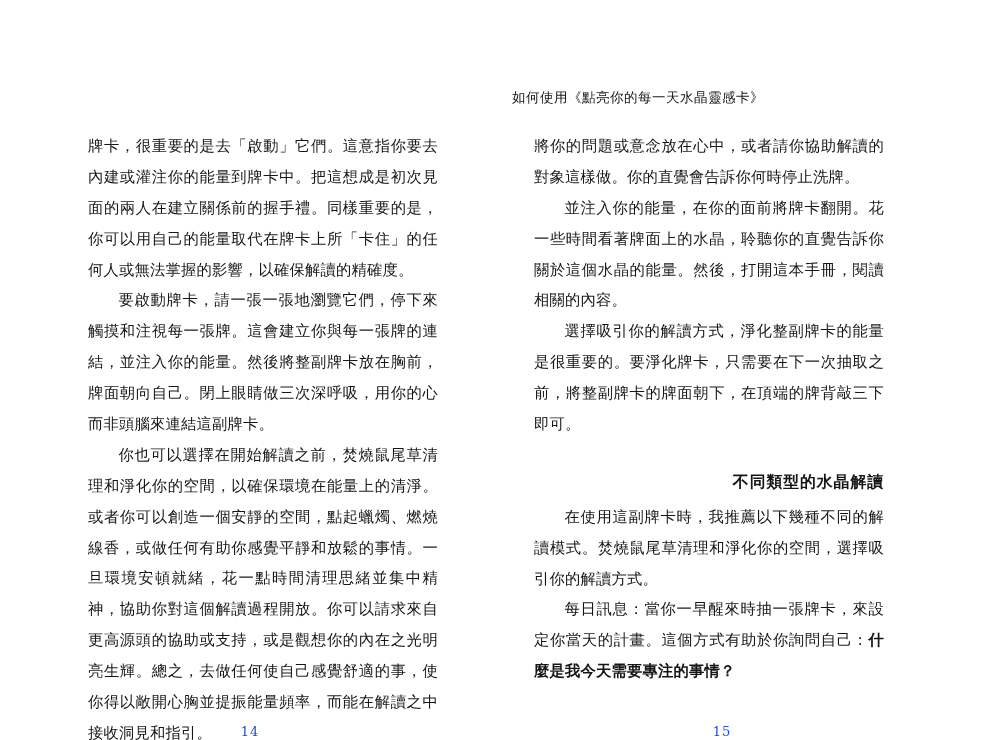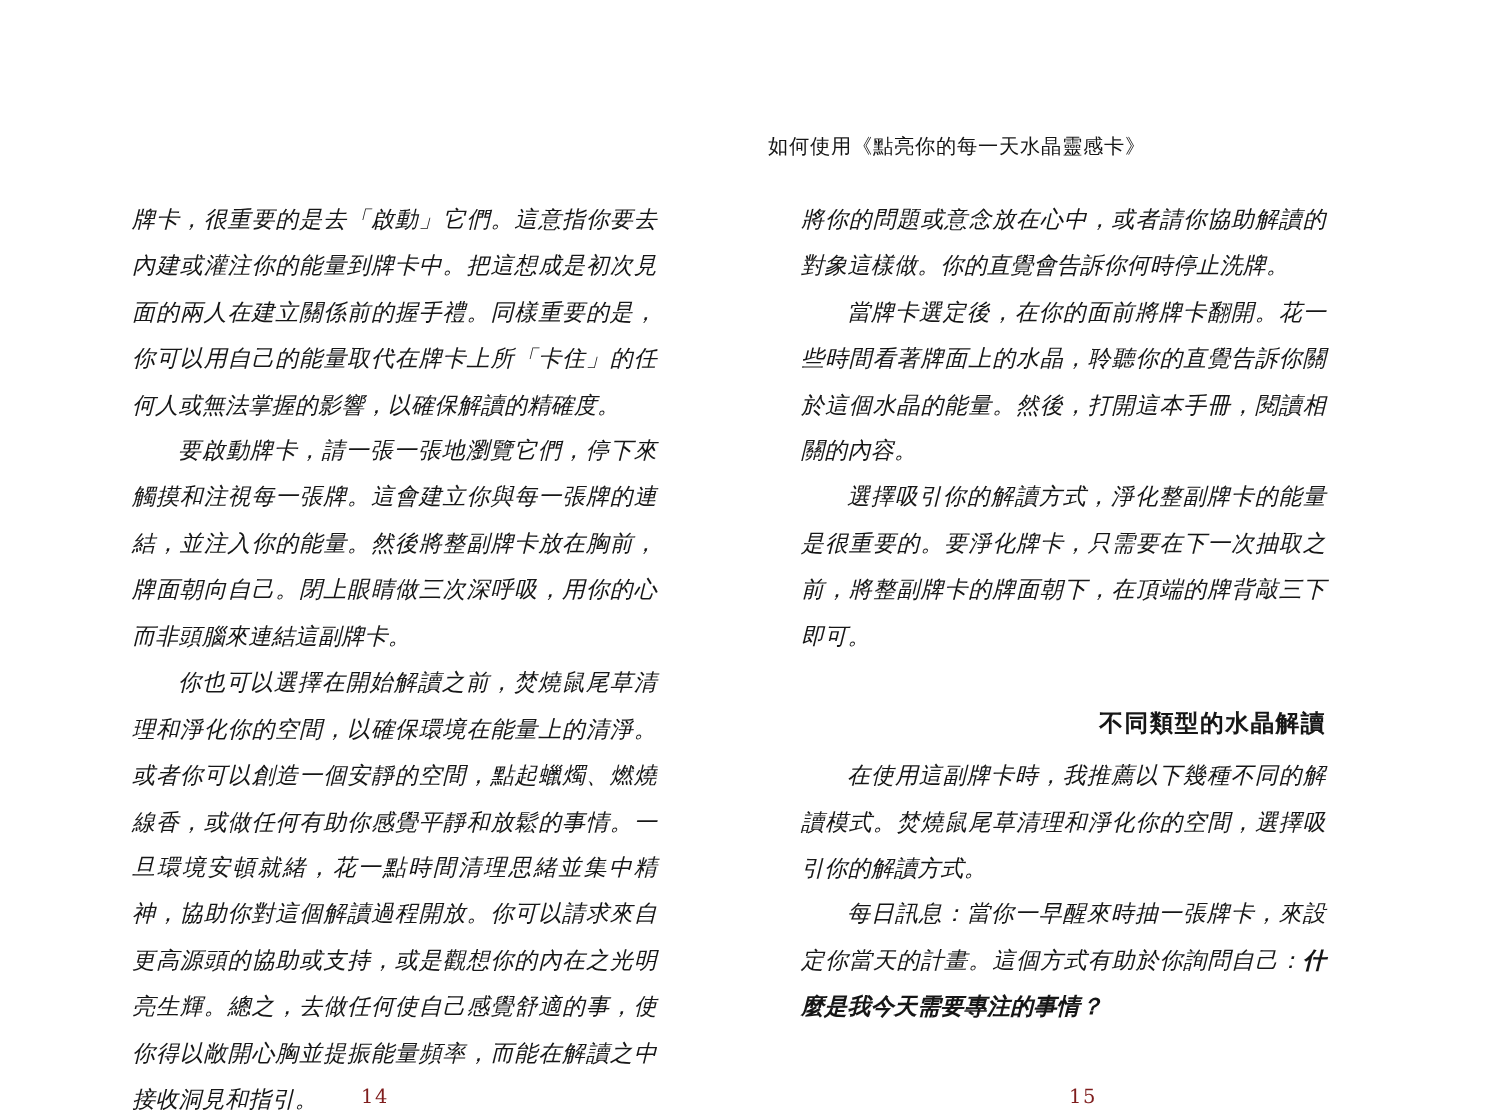--- a/index.html
+++ b/index.html
@@ -49,21 +49,20 @@
   .body-text {
     font-size: 15.3px;
     line-height: 2.02;
     text-align: justify;
     text-justify: inter-ideograph;
     letter-spacing: 0.2px;
     color: #161616;
   }
   .body-text p {
     margin: 0;
-    font-style: italic;
   }
   .indent {
     text-indent: 2em;
   }
   .section-heading {
     margin: 26px 0 4px 0;
     font-size: 15.8px;
     font-weight: bold;
     text-align: right;
     letter-spacing: 1px;
@@ -72,21 +71,21 @@
   .bold-run {
     font-weight: bold;
   }
   .folio {
     position: absolute;
     bottom: 44px;
     width: 100%;
     left: 0;
     text-align: center;
     font-size: 13px;
-    color: #7f1d1d;
+    color: #1d4ed8;
     letter-spacing: 1px;
   }
   .folio-inner {
     display: inline-block;
   }
 </style>
 </head>
 <body>
 
 <div class="spread">
@@ -101,21 +100,21 @@
       <p class="indent">在進行解讀之前一定要先洗牌。你可以用任何喜歡的方式洗牌，洗牌時間也依你而定。洗牌時，</p>
     </div>
     <div class="folio">
       <span class="folio-inner">14</span>
     </div>
   </div>
 
   <div class="page page-right">
     <div class="body-text">
       <p>將你的問題或意念放在心中，或者請你協助解讀的對象這樣做。你的直覺會告訴你何時停止洗牌。</p>
-      <p class="indent">當牌卡選定後，在你的面前將牌卡翻開。花一些時間看著牌面上的水晶，聆聽你的直覺告訴你關於這個水晶的能量。然後，打開這本手冊，閱讀相關的內容。</p>
+      <p class="indent">並注入你的能量，在你的面前將牌卡翻開。花一些時間看著牌面上的水晶，聆聽你的直覺告訴你關於這個水晶的能量。然後，打開這本手冊，閱讀相關的內容。</p>
       <p class="indent">選擇吸引你的解讀方式，淨化整副牌卡的能量是很重要的。要淨化牌卡，只需要在下一次抽取之前，將整副牌卡的牌面朝下，在頂端的牌背敲三下即可。</p>
 
       <h2 class="section-heading">不同類型的水晶解讀</h2>
 
       <p class="indent">在使用這副牌卡時，我推薦以下幾種不同的解讀模式。焚燒鼠尾草清理和淨化你的空間，選擇吸引你的解讀方式。</p>
 
       <p class="indent"><span>每日訊息：當你一早醒來時抽一張牌卡，來設定你當天的計畫。這個方式有助於你詢問自己：</span><span class="bold-run">什麼是我今天需要專注的事情？</span></p>
     </div>
     <div class="folio">
       <span class="folio-inner">15</span>

